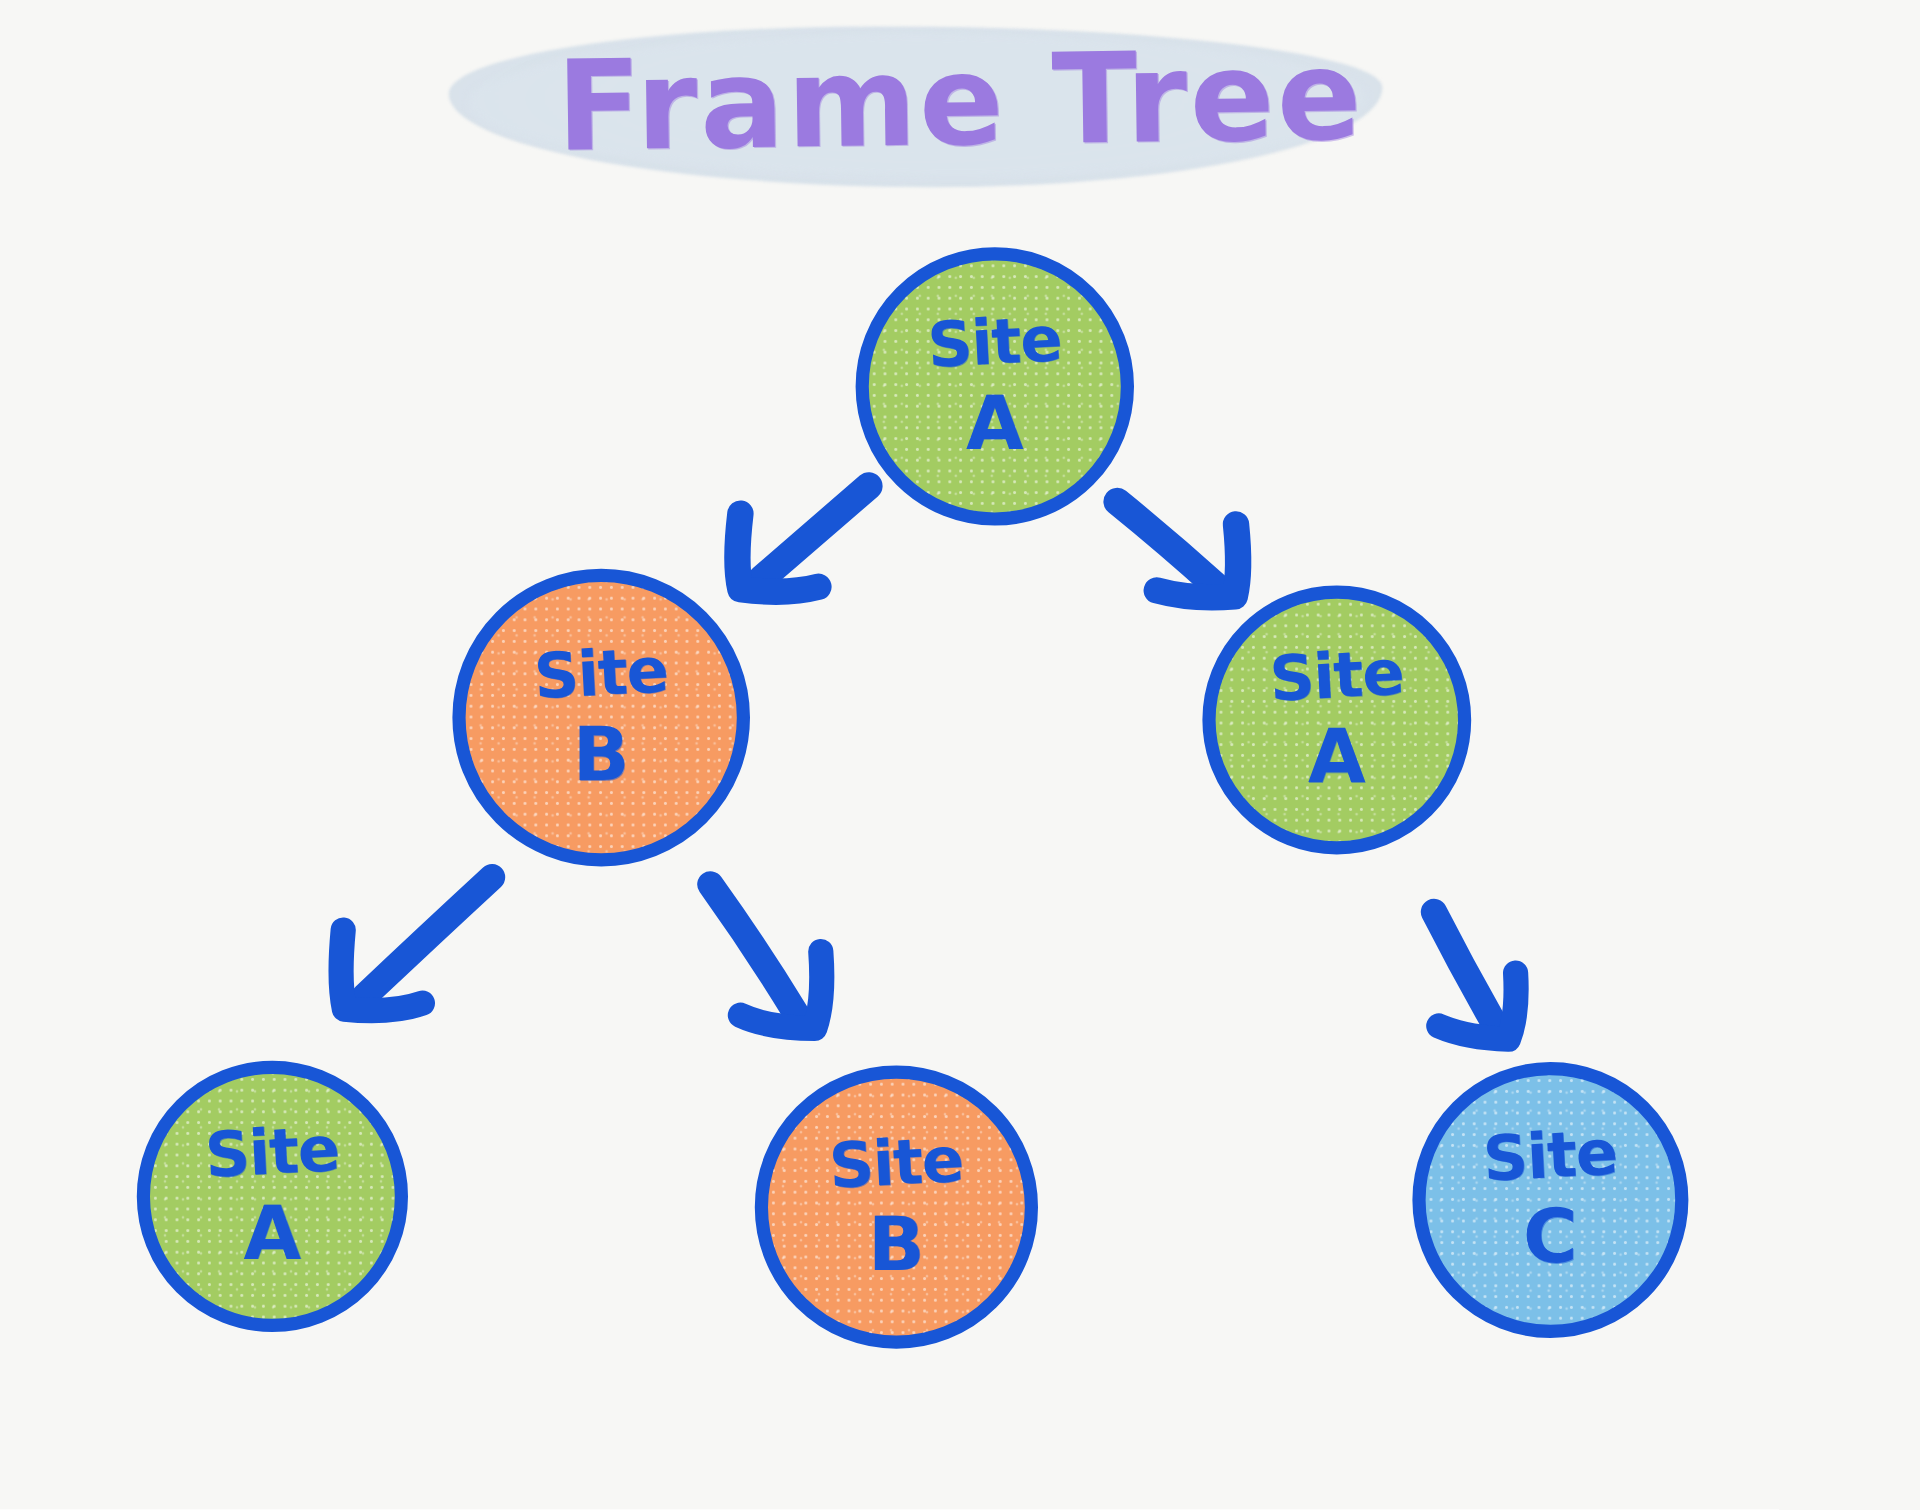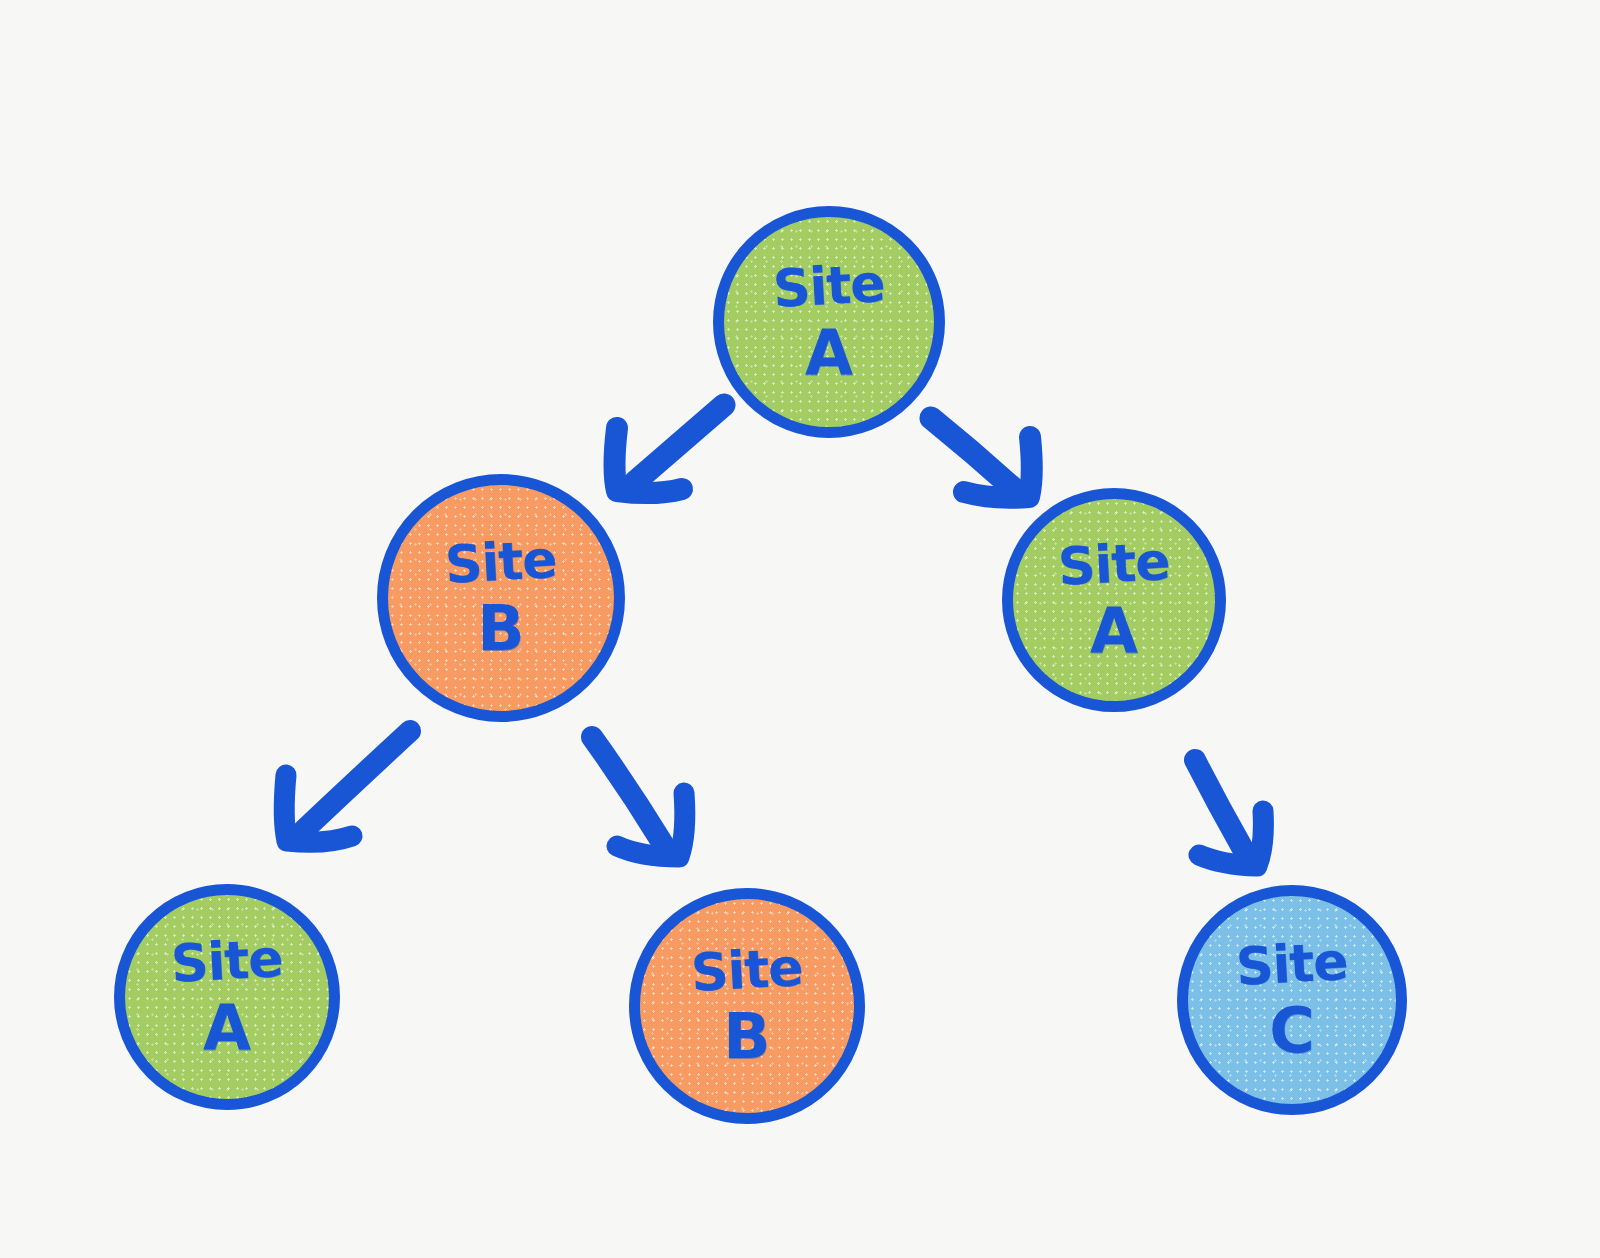--- a/index.html
+++ b/index.html
@@ -115,20 +115,25 @@
     width: 1600px;
     height: 1258px;
     pointer-events: none;
   }
 </style>
 </head>
 <body>
 
 <div id="canvas">
 
+  <div id="title-wrap">
+    <div class="highlight-stroke"></div>
+    <div class="highlight-stroke2"></div>
+    <div id="page-title">Frame Tree</div>
+  </div>
 
   <svg id="arrow-layer" viewBox="0 0 1600 1258">
 
     <g>
       <path d="M 724 405 Q 680 443 635 482" stroke="#1856d6" stroke-width="23" fill="none" stroke-linecap="round"></path>
       <path d="M 617 428 Q 612 470 617 491 Q 655 496 682 489" stroke="#1856d6" stroke-width="22" fill="none" stroke-linecap="round" stroke-linejoin="round"></path>
     </g>
 
     <g>
       <path d="M 931 418 Q 973 452 1014 489" stroke="#1856d6" stroke-width="23" fill="none" stroke-linecap="round"></path>

